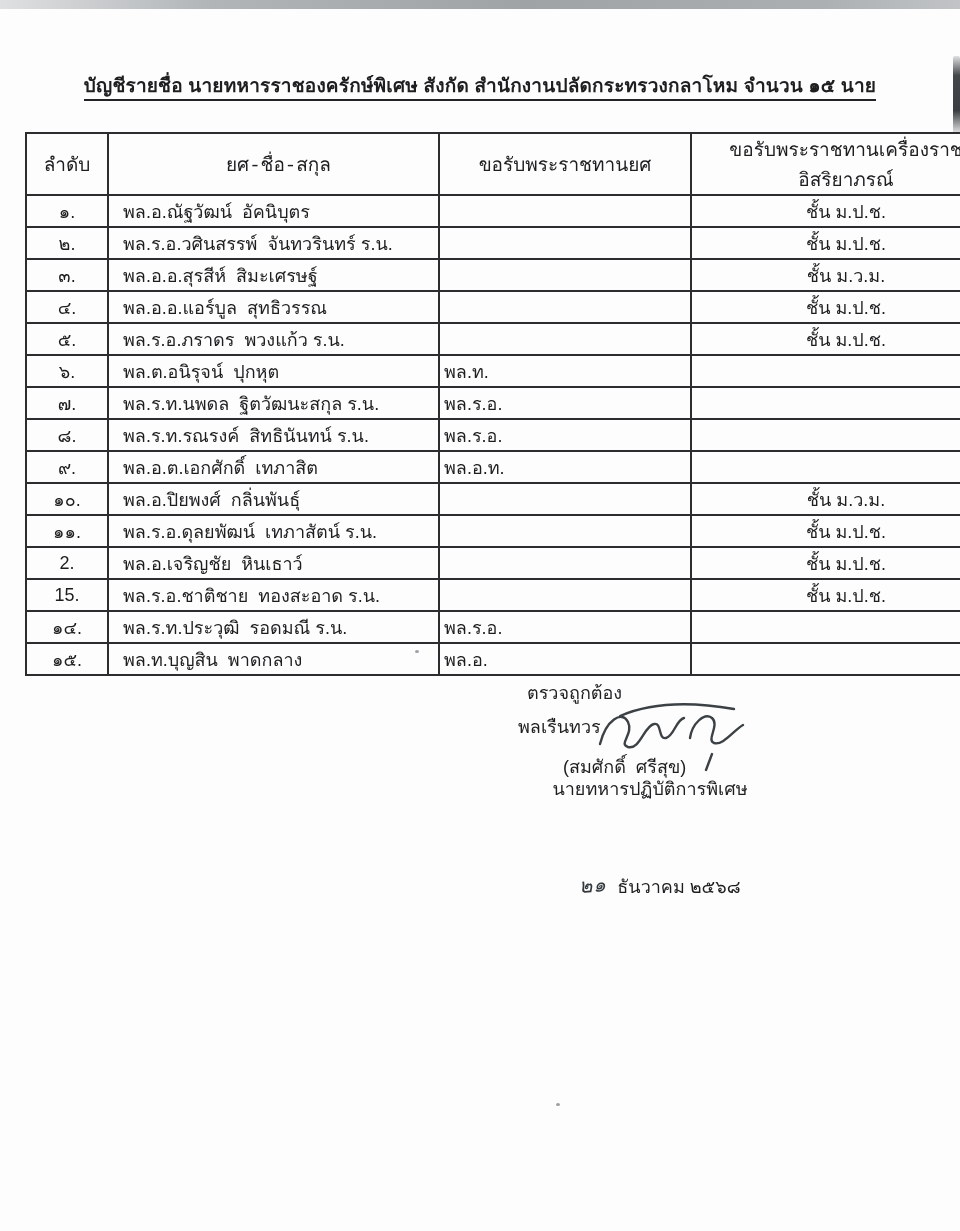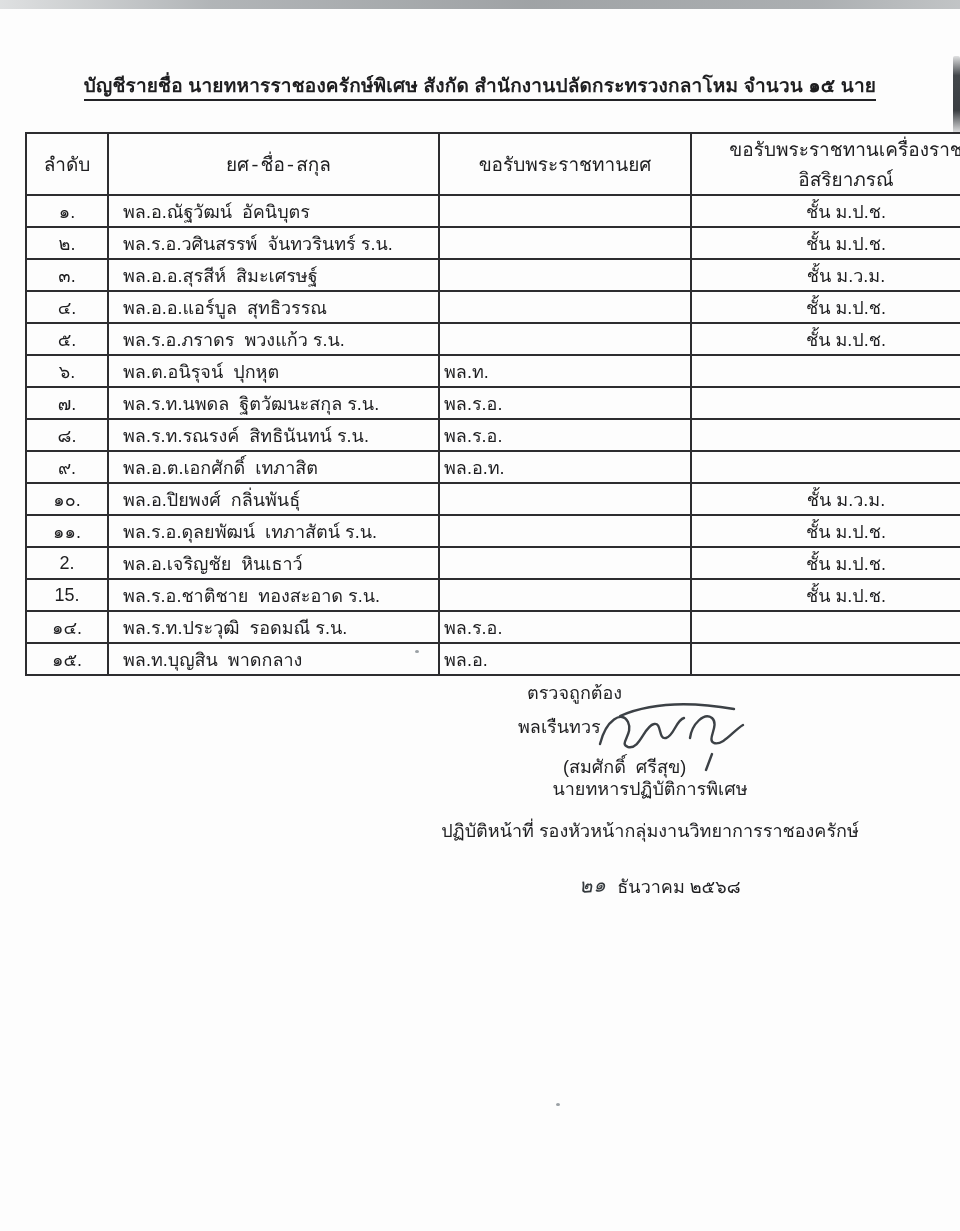--- a/index.html
+++ b/index.html
@@ -200,19 +200,18 @@
     <g fill="none" stroke="#3c4146" stroke-width="2.4" stroke-linecap="round" stroke-linejoin="round">
       <path d="M8,52 C14,28 30,18 36,30 C42,42 26,52 36,55 C48,58 52,34 62,32 C70,30 66,48 74,46 C82,44 84,28 92,26"></path>
       <path d="M98,46 C100,32 112,20 120,26 C128,33 114,48 122,51 C131,54 142,38 151,33"></path>
       <path d="M28,24 C60,10 102,10 142,17"></path>
       <path d="M120,62 L114,78"></path>
     </g>
   </svg>
 
   <div class="sig-line sig-name">(สมศักดิ์  ศรีสุข)</div>
   <div class="sig-line sig-pos1">นายทหารปฏิบัติการพิเศษ</div>
-  <div class="sig-line sig-pos2">ปฏิบัติหน้าที่ รองหัวหน้ากลุ่มงานวิทยาการราชองครักษ์</div>
 
   <div class="sig-line sig-date">
     <span class="handwritten">๒๑</span><span>ธันวาคม ๒๕๖๘</span>
   </div>
 
 </div>
 
 </body></html>

